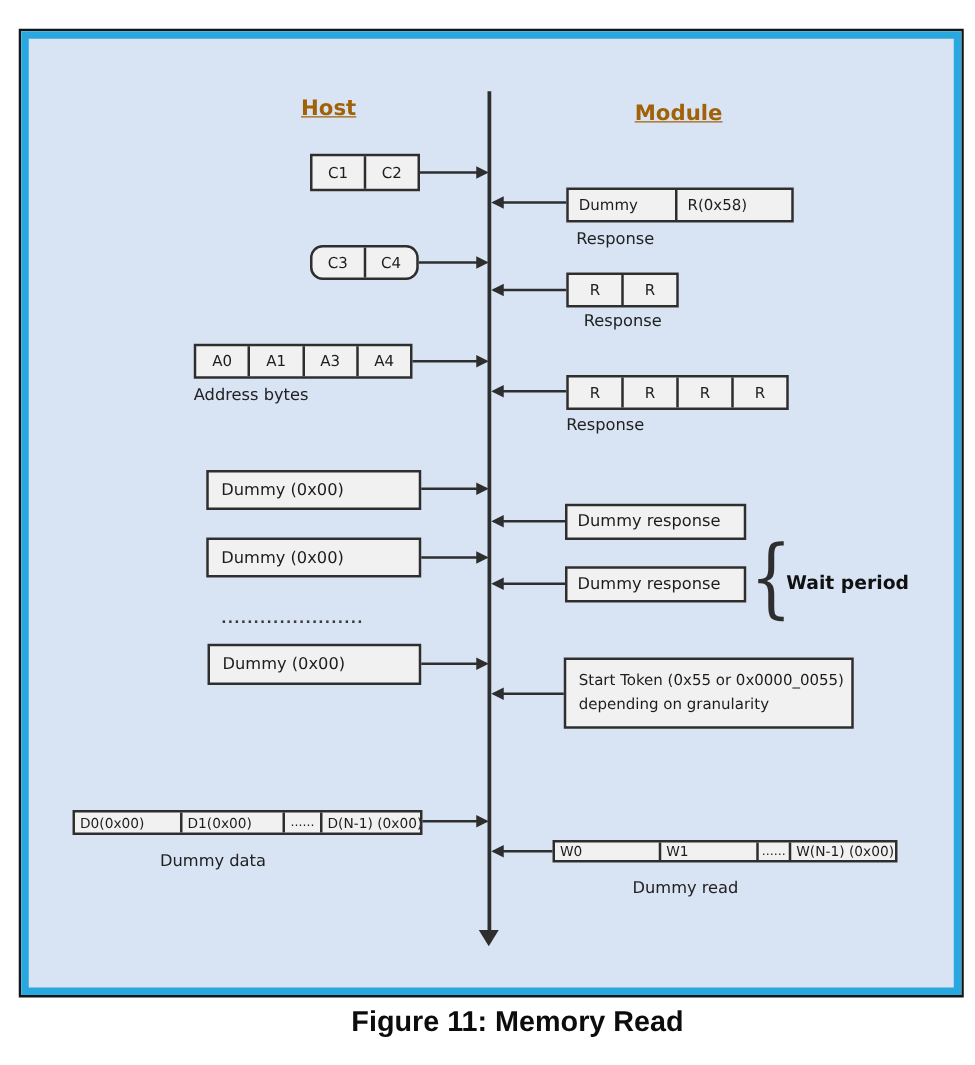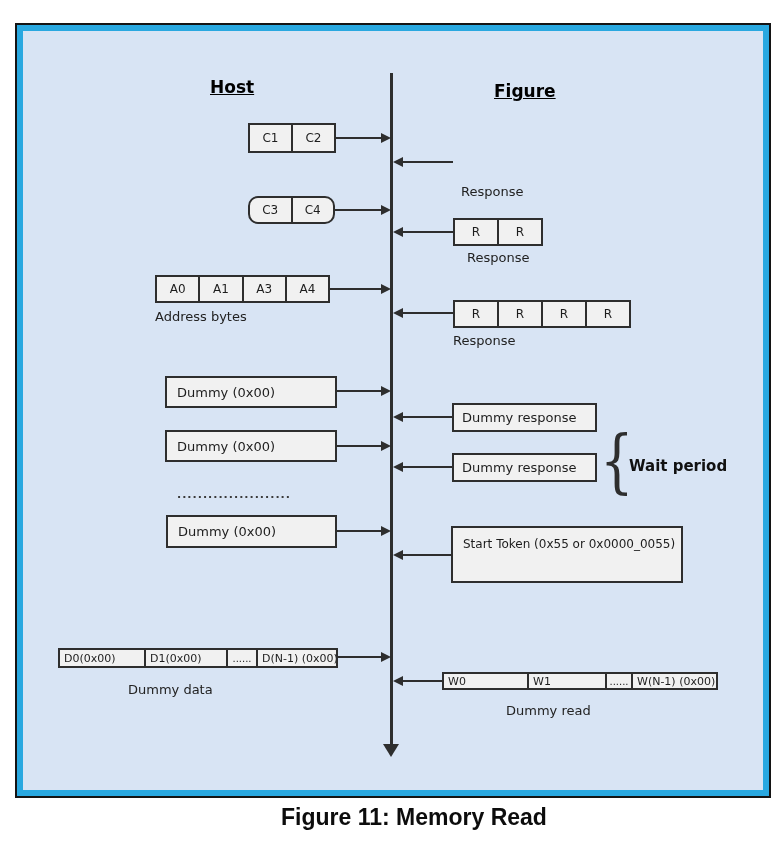--- a/index.html
+++ b/index.html
@@ -10,21 +10,21 @@
                border:2px solid #141414;box-sizing:border-box;}
   .frame-inner{position:absolute;inset:0;border:6px solid var(--frame-blue,#29A8E0);
                background:var(--bg-blue,#D8E4F4);box-sizing:border-box;}
   
   .timeline{position:absolute;left:390px;top:73px;width:3px;height:672px;background:#2e2e2e;}
   .timeline-head{position:absolute;left:383px;top:744px;width:0;height:0;
                  border-left:8px solid transparent;border-right:8px solid transparent;
                  border-top:13px solid #2e2e2e;}
   
   .col-header{position:absolute;font-weight:bold;font-size:17px;text-decoration:underline;
-              text-align:left;color:#000000;}
+              text-align:right;color:#a16207;}
   
   .box{position:absolute;display:flex;background:var(--box-fill,#F1F1F1);
        border:2px solid #2e2e2e;box-sizing:border-box;align-items:stretch;}
   .cell{flex:1 1 auto;display:flex;align-items:center;justify-content:center;
         border-right:2px solid #2e2e2e;font-size:12px;white-space:nowrap;overflow:hidden;}
   .cell:last-child{border-right:none;}
   .cell.left{justify-content:flex-start;padding-left:8px;}
   .cell.sm{font-size:11px;padding-left:4px;justify-content:flex-start;}
   .cell.dots{font-size:10px;justify-content:center;padding:0;letter-spacing:0;}
   .tbox{position:absolute;background:var(--box-fill,#F1F1F1);border:2px solid #2e2e2e;
@@ -54,21 +54,21 @@
 </head>
 <body>
 
 <div id="canvas">
 
   <div class="frame-outer">
     <div class="frame-inner"></div>
   </div>
 
   <div class="col-header" style="left:210px;top:77px;width:75px;">Host</div>
-  <div class="col-header" style="left:494px;top:81px;width:84px;">Figure</div>
+  <div class="col-header" style="left:494px;top:81px;width:84px;">Module</div>
 
   <div class="timeline"></div>
   <div class="timeline-head"></div>
 
   <div class="box" style="left:248px;top:123px;width:88px;height:30px;">
     <div class="cell">C1</div>
     <div class="cell">C2</div>
   </div>
   <div class="arrow" style="left:335px;top:137px;width:54px;">
     <span class="head-r"></span>
@@ -114,20 +114,24 @@
     <div class="cell sm" style="flex:0 0 80px;">D0(0x00)</div>
     <div class="cell sm" style="flex:0 0 76px;">D1(0x00)</div>
     <div class="cell dots" style="flex:0 0 28px;">......</div>
     <div class="cell sm" style="flex:1 1 auto;">D(N-1) (0x00)</div>
   </div>
   <div class="lbl center" style="left:128px;top:682px;width:120px;">Dummy data</div>
   <div class="arrow" style="left:338px;top:656px;width:51px;">
     <span class="head-r"></span>
   </div>
 
+  <div class="box" style="left:453px;top:150px;width:182px;height:28px;">
+    <div class="cell left" style="flex:0 0 77px;">Dummy</div>
+    <div class="cell left" style="flex:1 1 auto;">R(0x58)</div>
+  </div>
   <div class="lbl" style="left:461px;top:184px;">Response</div>
   <div class="arrow" style="left:395px;top:161px;width:58px;">
     <span class="head-l"></span>
   </div>
 
   <div class="box" style="left:453px;top:218px;width:90px;height:28px;">
     <div class="cell">R</div>
     <div class="cell">R</div>
   </div>
   <div class="lbl" style="left:467px;top:250px;">Response</div>
@@ -154,20 +158,21 @@
   <div class="tbox" style="left:452px;top:453px;width:145px;height:29px;padding-left:8px;">Dummy response</div>
   <div class="arrow" style="left:395px;top:466px;width:57px;">
     <span class="head-l"></span>
   </div>
 
   <div class="brace" style="left:600px;top:414px;">{</div>
   <div class="wait-label" style="left:629px;top:457px;">Wait period</div>
 
   <div class="tbox multi" style="left:451px;top:526px;width:232px;height:57px;">
     <div>Start Token (0x55 or 0x0000_0055)</div>
+    <div>depending on granularity</div>
   </div>
   <div class="arrow" style="left:395px;top:554px;width:56px;">
     <span class="head-l"></span>
   </div>
 
   <div class="box" style="left:442px;top:672px;width:276px;height:18px;">
     <div class="cell sm" style="flex:0 0 79px;">W0</div>
     <div class="cell sm" style="flex:0 0 72px;">W1</div>
     <div class="cell dots" style="flex:0 0 24px;">......</div>
     <div class="cell sm" style="flex:1 1 auto;">W(N-1) (0x00)</div>

